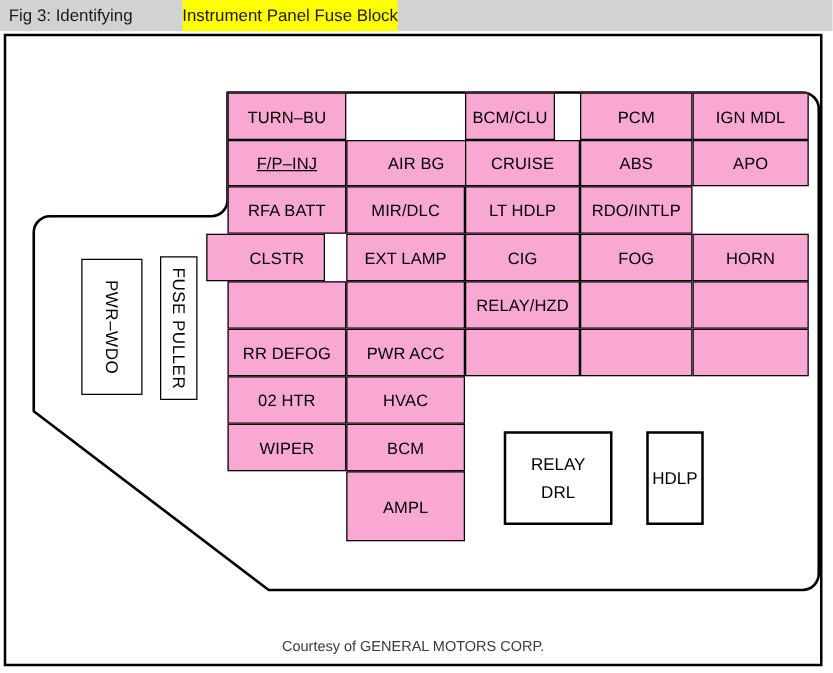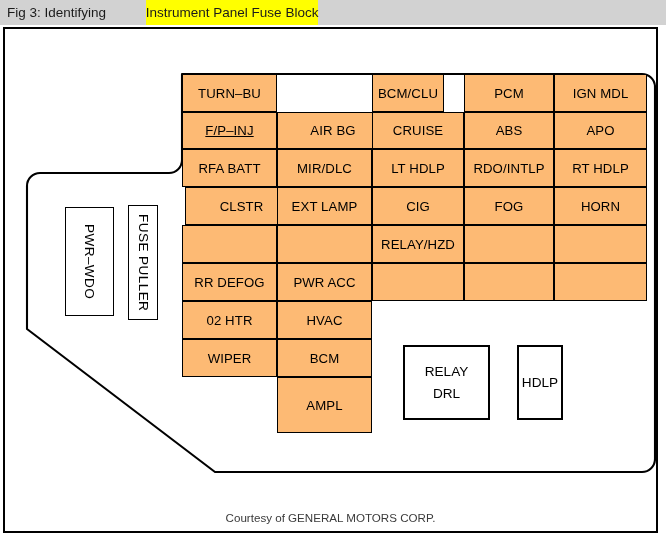--- a/index.html
+++ b/index.html
@@ -54,21 +54,21 @@
     position: absolute;
     left: 0; top: 0;
     width: 651px; height: 502px;
   }
 
   
   .cell {
     position: absolute;
     box-sizing: border-box;
     border: 1.6px solid #000000;
-    background: #fdba74;
+    background: #f9a8d4;
     display: flex;
     align-items: center;
     justify-content: center;
     font-size: 13.2px;
     color: #000000;
     letter-spacing: 0.1px;
     white-space: nowrap;
   }
 
   
@@ -157,23 +157,22 @@
   <div class="cell" style="left:177px; top:83px; width:95px; height:37px;text-decoration:underline;">F/P–INJ</div>
   <div class="cell" style="left:272px; top:83px; width:112px; height:37px;">AIR BG</div>
   <div class="cell" style="left:367px; top:83px; width:92px; height:37px;">CRUISE</div>
   <div class="cell" style="left:459px; top:83px; width:90px; height:37px;">ABS</div>
   <div class="cell" style="left:549px; top:83px; width:93px; height:37px;">APO</div>
 
   <div class="cell" style="left:177px; top:120px; width:95px; height:38px;">RFA BATT</div>
   <div class="cell" style="left:272px; top:120px; width:95px; height:38px;">MIR/DLC</div>
   <div class="cell" style="left:367px; top:120px; width:92px; height:38px;">LT HDLP</div>
   <div class="cell" style="left:459px; top:120px; width:90px; height:38px;">RDO/INTLP</div>
-  <div class="cell" style="left:549px; top:120px; width:93px; height:38px;">RT HDLP</div>
-
-  <div class="cell" style="left:180px; top:158px; width:95px; height:38px;padding-left:18px;">CLSTR</div>
+
+  <div class="cell" style="left:160px; top:158px; width:95px; height:38px;padding-left:18px;">CLSTR</div>
   <div class="cell" style="left:272px; top:158px; width:95px; height:38px;">EXT LAMP</div>
   <div class="cell" style="left:367px; top:158px; width:92px; height:38px;">CIG</div>
   <div class="cell" style="left:459px; top:158px; width:90px; height:38px;">FOG</div>
   <div class="cell" style="left:549px; top:158px; width:93px; height:38px;">HORN</div>
 
   <div class="cell" style="left:177px; top:196px; width:95px; height:38px;"></div>
   <div class="cell" style="left:272px; top:196px; width:95px; height:38px;"></div>
   <div class="cell" style="left:367px; top:196px; width:92px; height:38px;">RELAY/HZD</div>
   <div class="cell" style="left:459px; top:196px; width:90px; height:38px;"></div>
   <div class="cell" style="left:549px; top:196px; width:93px; height:38px;"></div>

